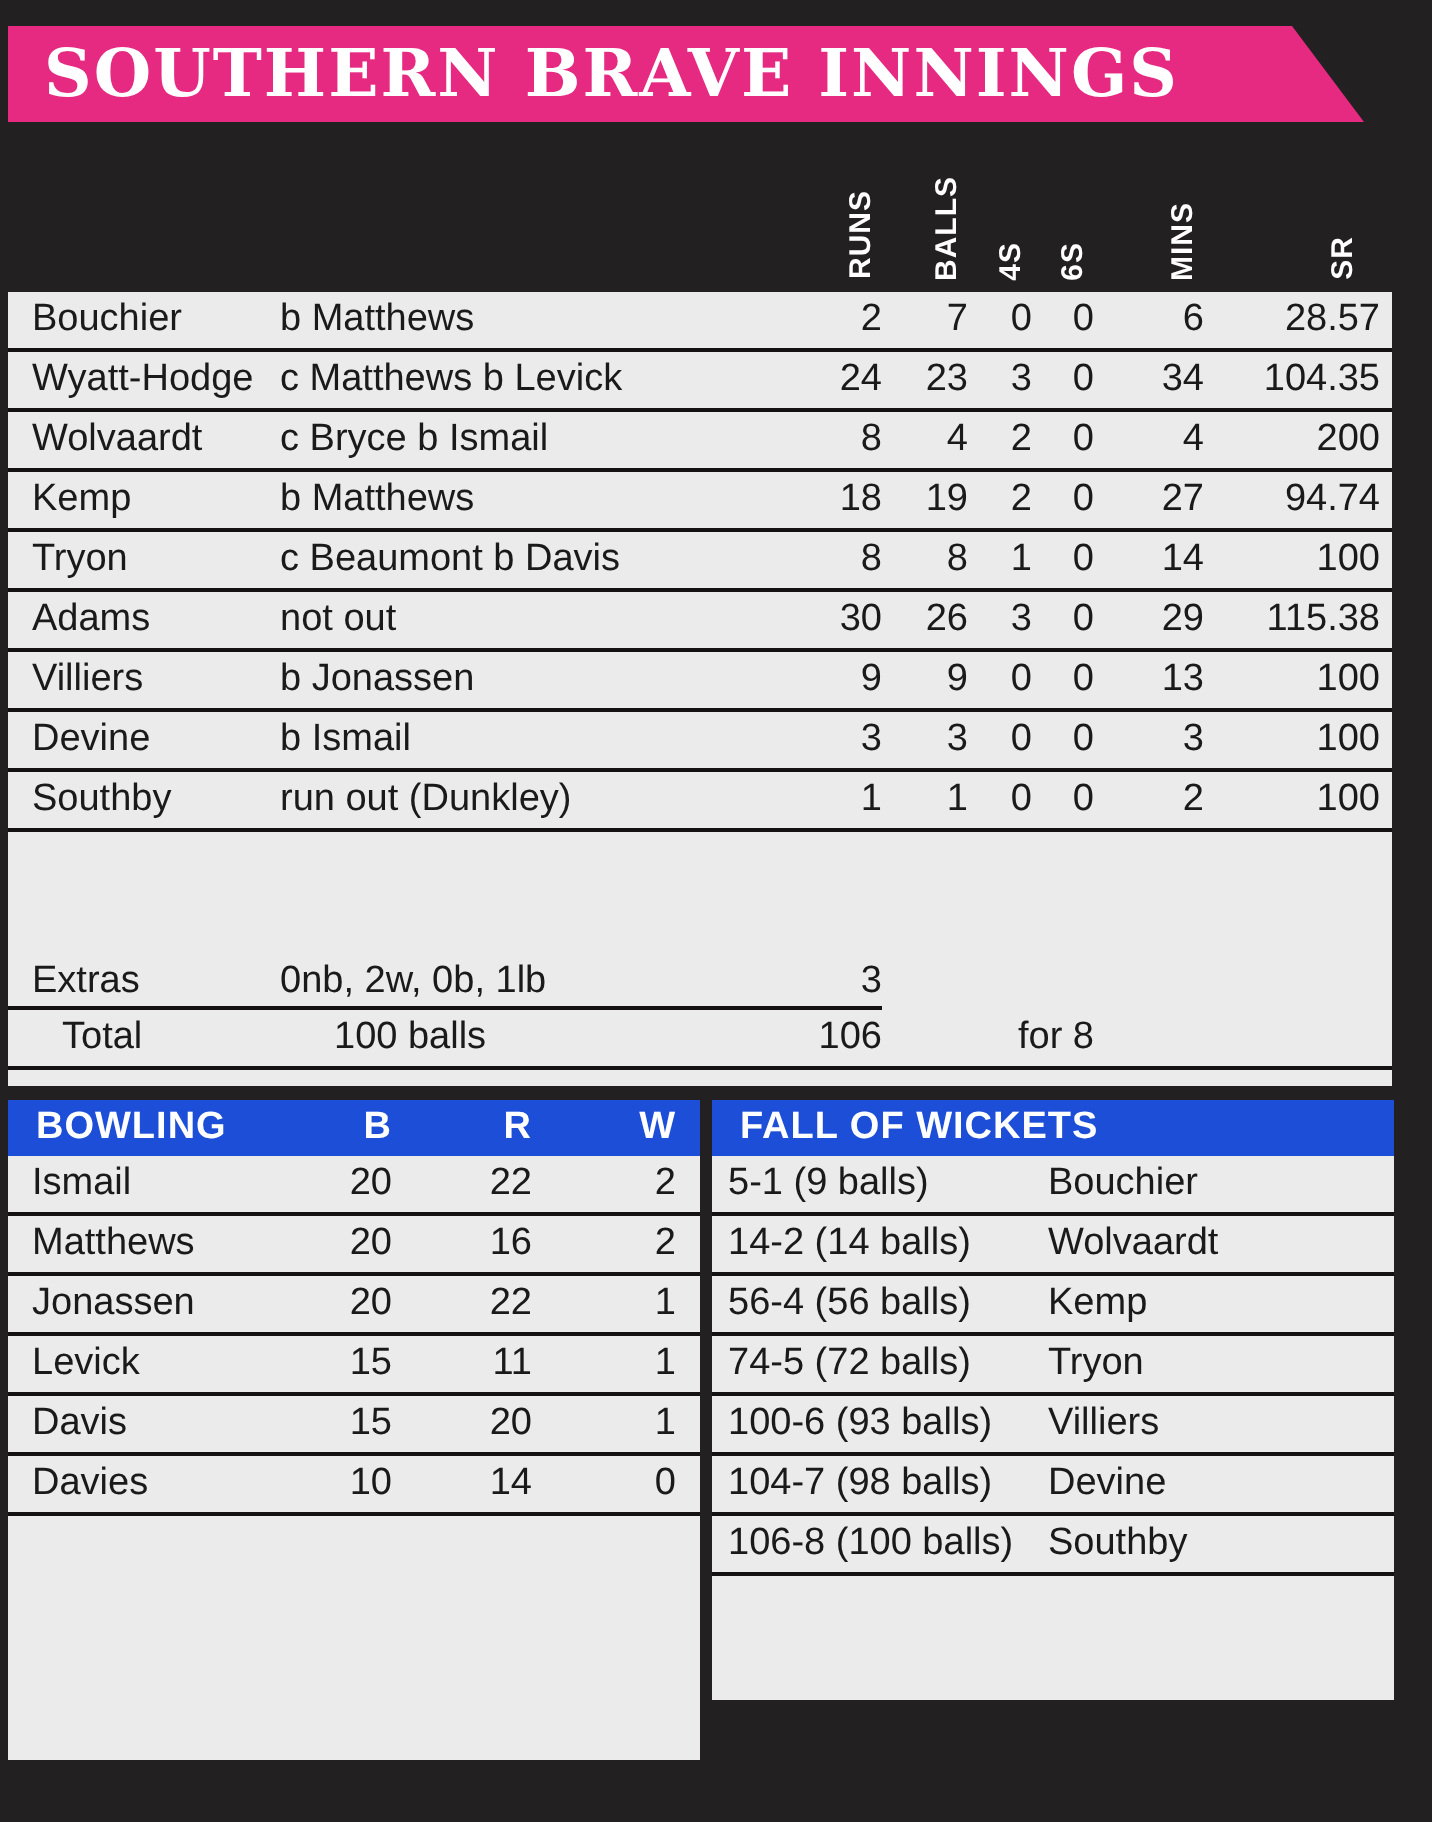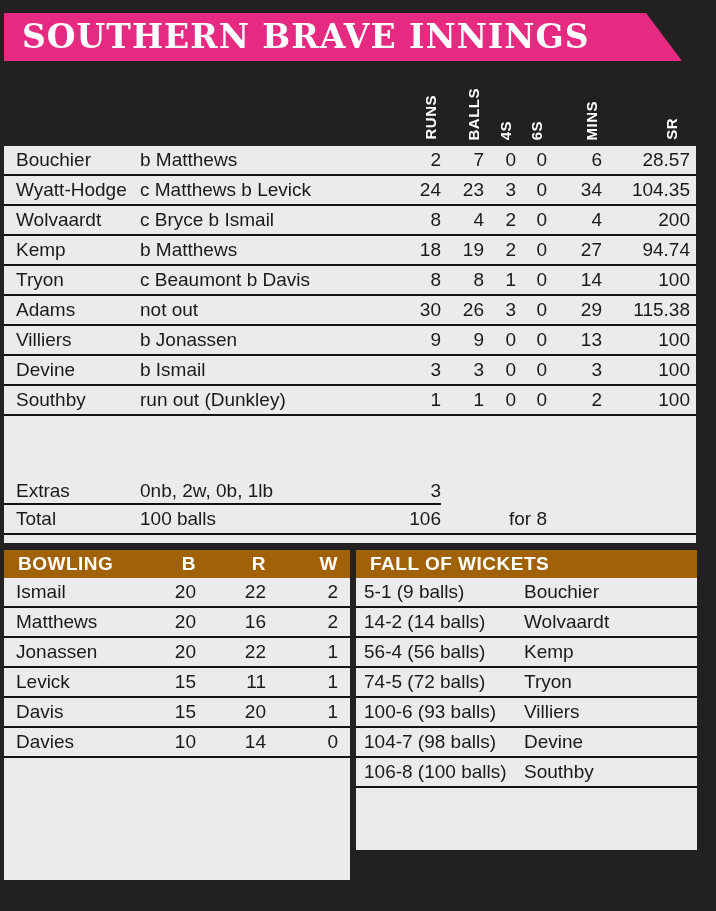--- a/index.html
+++ b/index.html
@@ -30,28 +30,28 @@
     position:absolute;bottom:6px;right:2px;
     writing-mode:vertical-rl;transform:rotate(180deg);
     color:#ffffff;font-weight:bold;font-size:15px;letter-spacing:0.5px;
   }
   .vlabel.sr-off{right:16px;}
   .batting tbody td{background:#ebebeb;height:28px;}
   .batting td.nm{padding-left:12px;}
   .batting td.sr{padding-right:6px;margin-top:25px;}
   .batting tr.spacer td{height:62px;}
   .batting tr.extras td{height:25px;margin-top:20px;}
-  .batting tr.total td{height:28px;}
+  .batting tr.total td{height:28px;padding-left:27px;}
   .batting tr.fill td{height:8px;}
   .forwkts{padding-left:10px;text-align:right;}
   
   .bowling{left:4px;top:550px;width:346px;}
   .fow{left:356px;top:550px;width:341px;}
   .barhead th{
-    height:28px;background:#a16207;color:#ffffff;font-weight:bold;
+    height:28px;background:#1d4ed8;color:#ffffff;font-weight:bold;
     font-size:19px;letter-spacing:0.5px;text-align:left;padding-left:14px;
   }
   .barhead th.num{text-align:right;padding-left:0;}
   .barhead th.w{padding-right:12px;}
   .bowling tbody td,.fow tbody td{background:#ebebeb;height:28px;margin-top:29px;}
   .bowling td.nm{padding-left:12px;}
   .bowling td.w{padding-right:12px;}
   .bowling tr.fill td{height:122px;}
   .fow td.score{padding-left:8px;}
   .fow tr.fill td{height:62px;}

